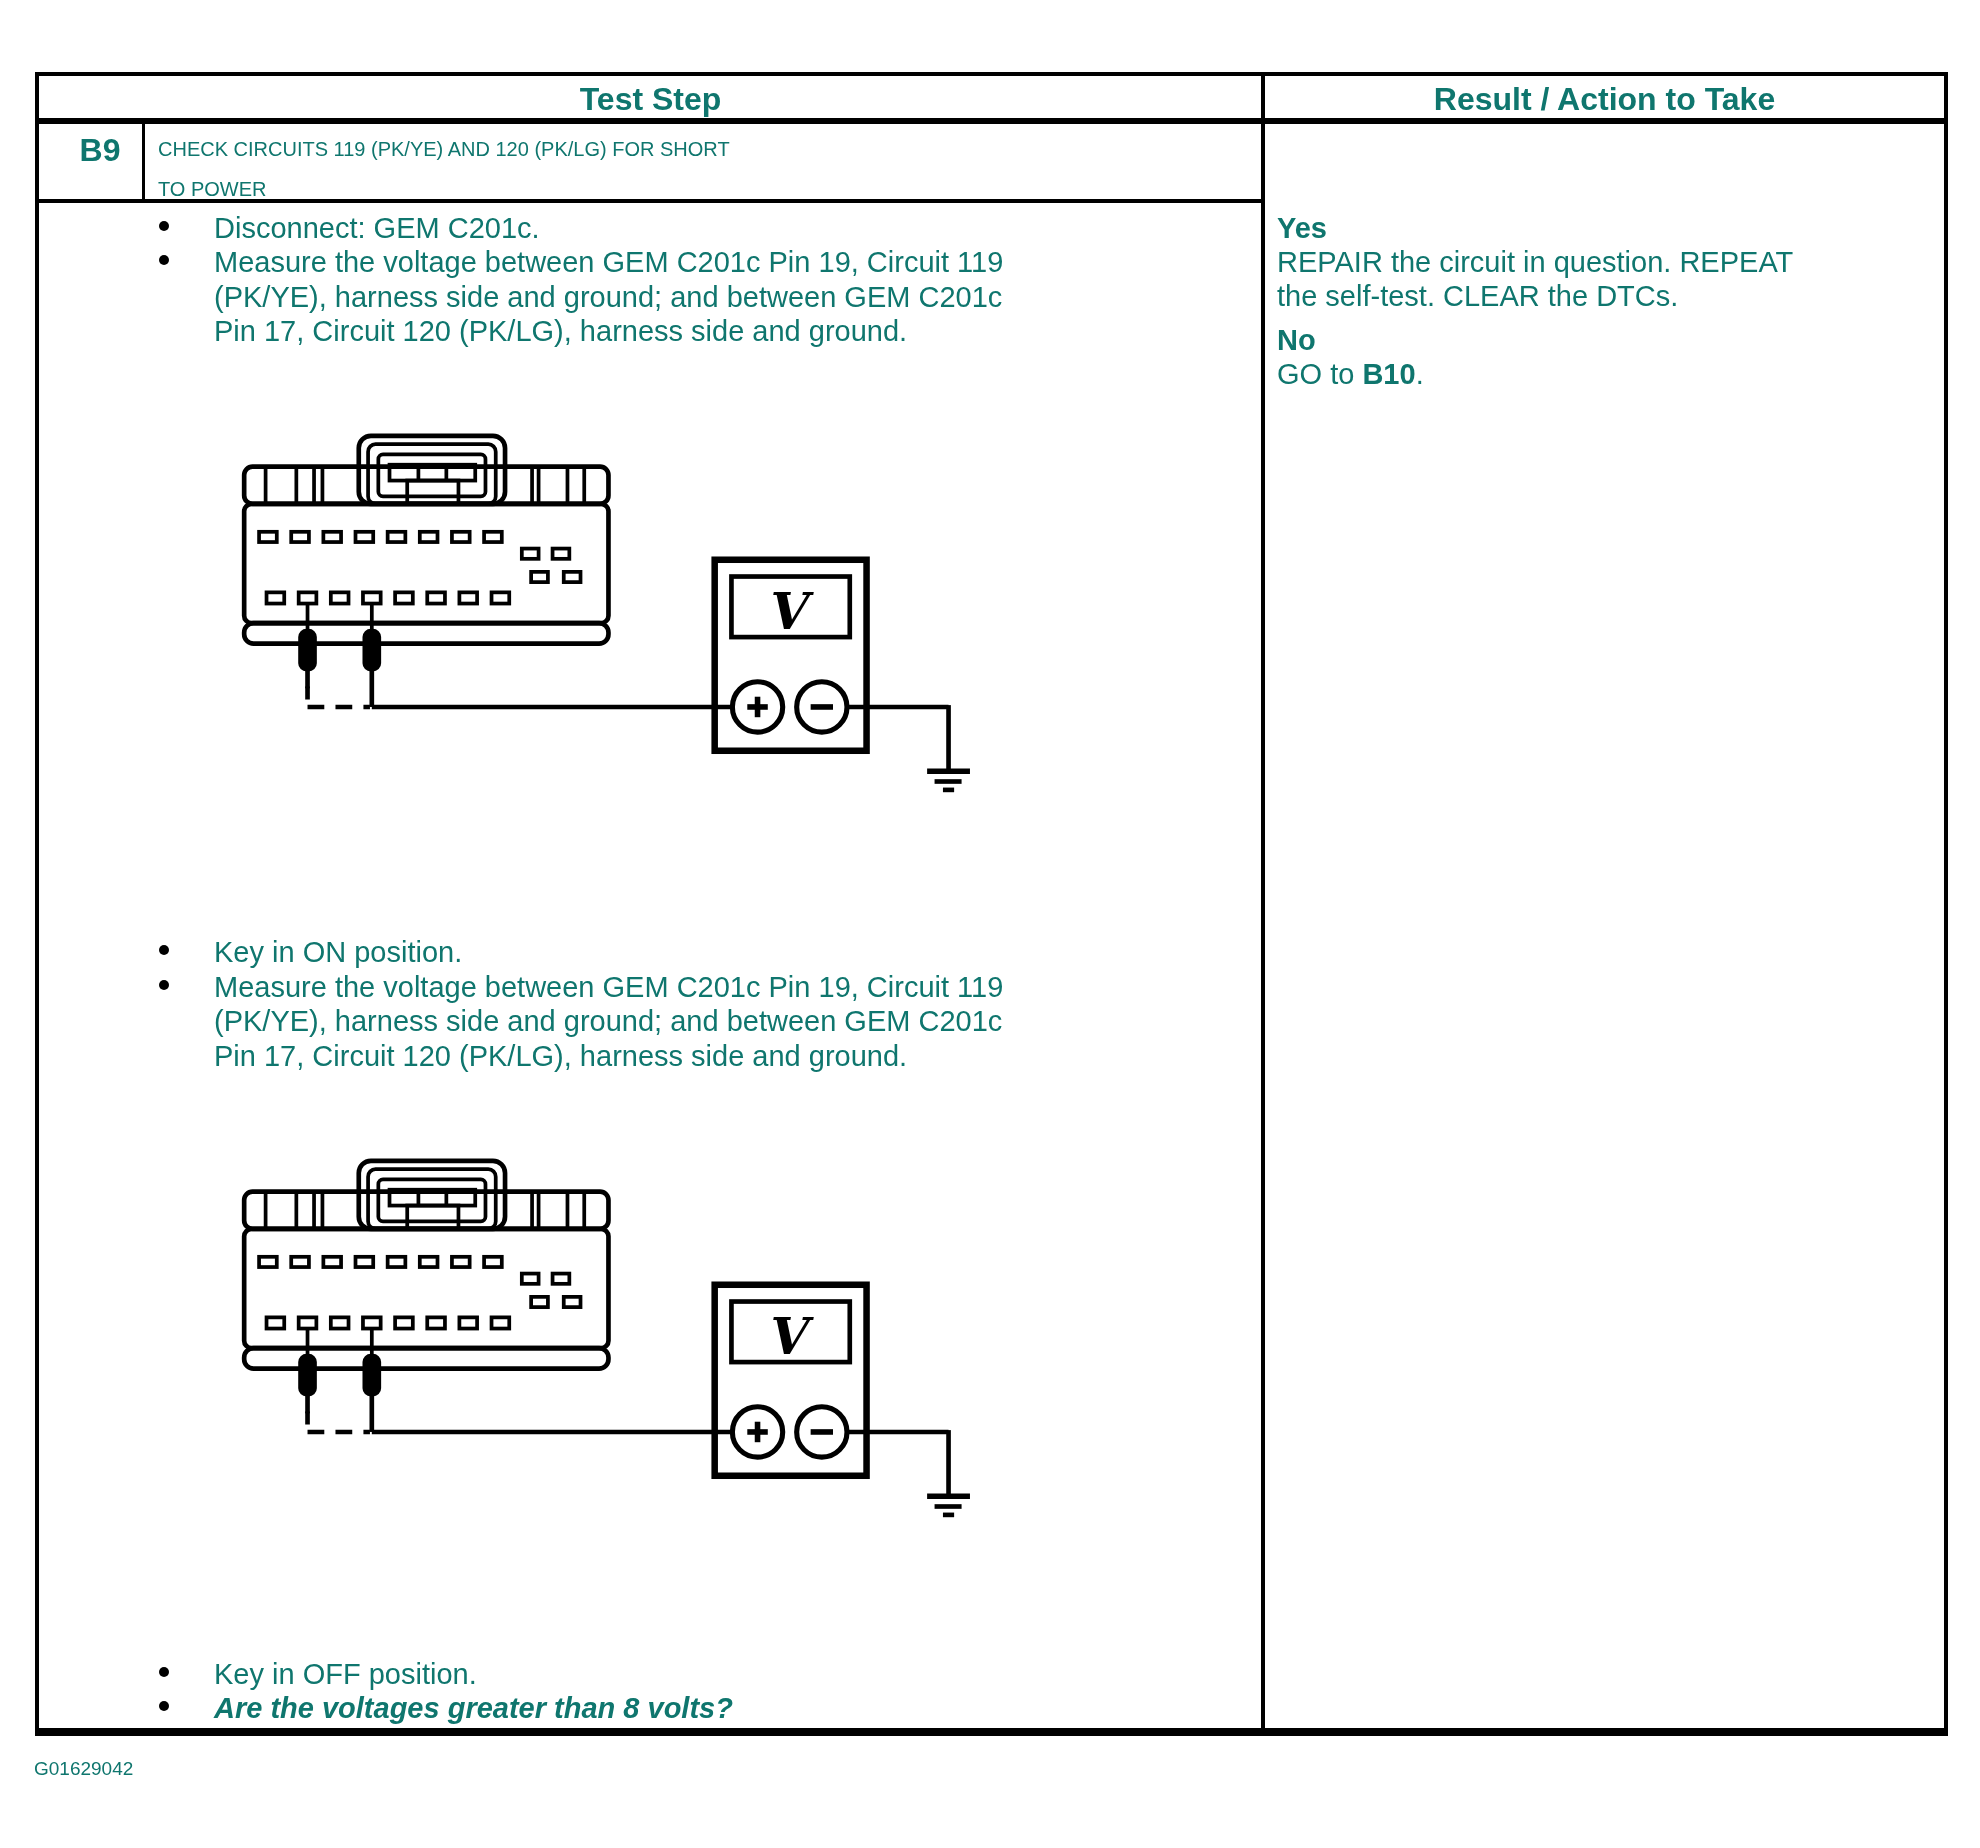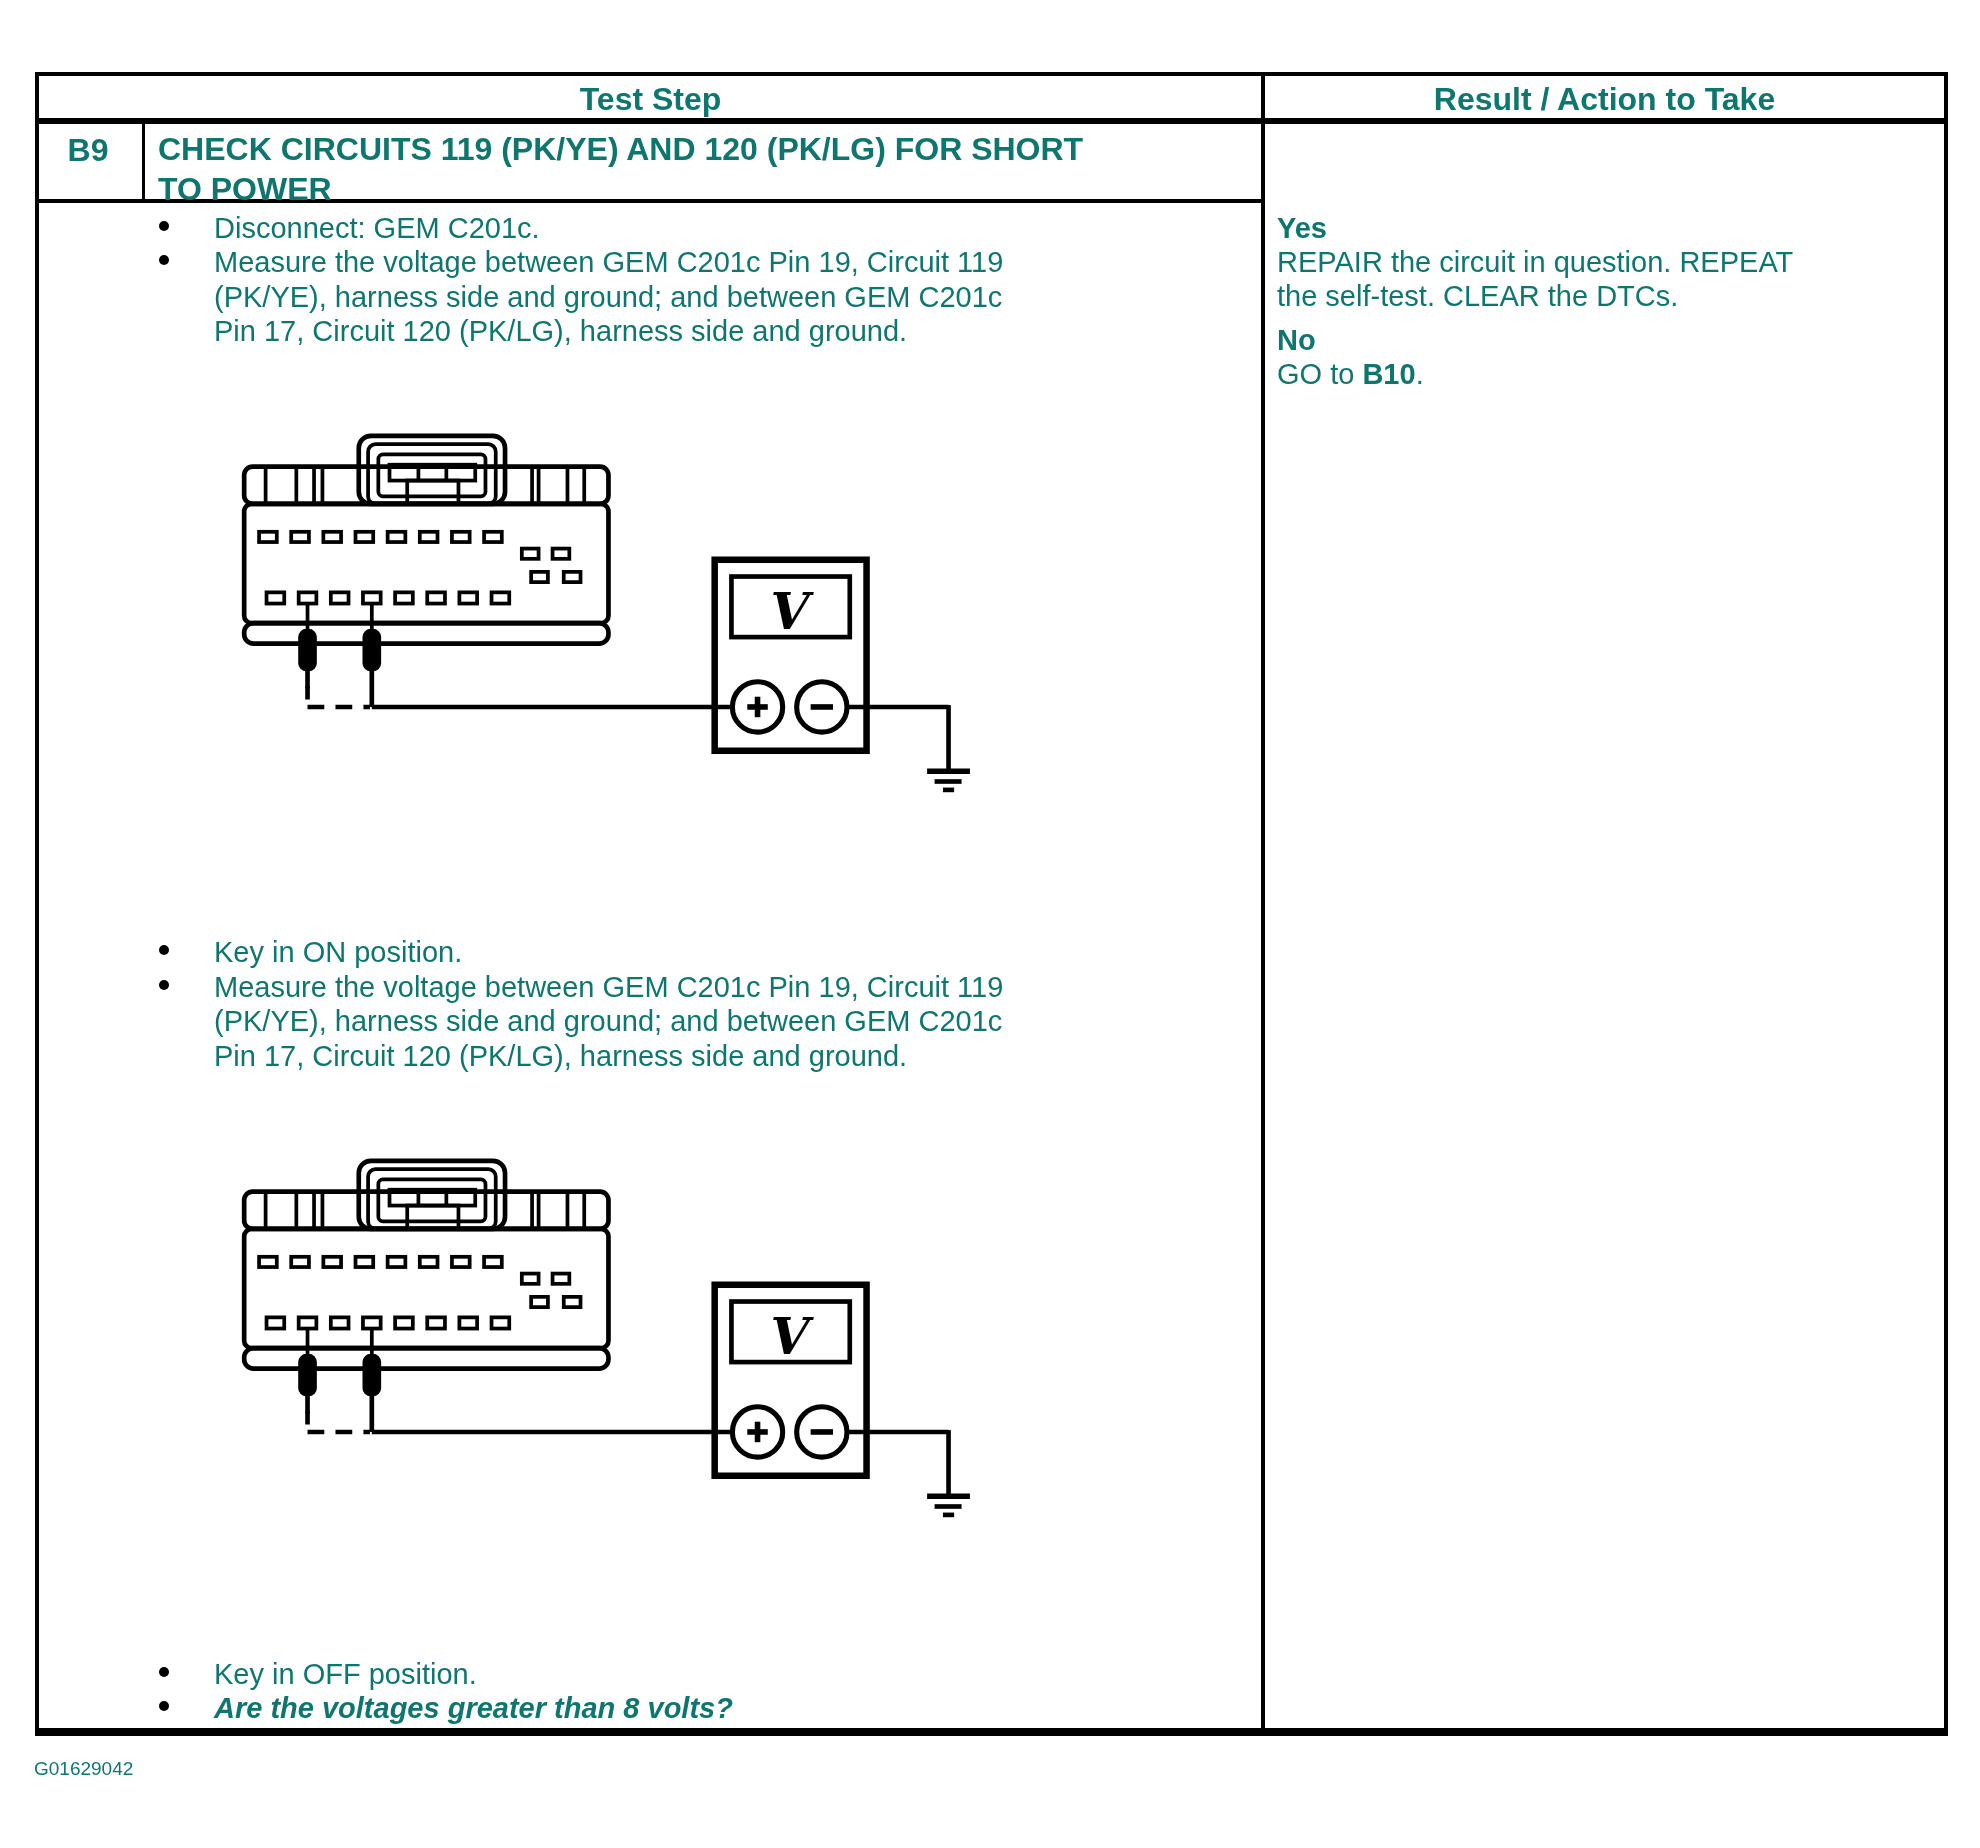--- a/index.html
+++ b/index.html
@@ -11,22 +11,22 @@
     overflow:hidden;
   }
   .abs{position:absolute;white-space:nowrap;}
   .line{position:absolute;background:#000;}
   .frame{
     position:absolute;left:35px;top:72px;width:1913px;height:1664px;
     box-sizing:border-box;
     border:4.7px solid #000;border-bottom-width:8.4px;
   }
   .hdr{font-weight:bold;font-size:32px;line-height:39px;text-align:center;}
-  .stepid{font-weight:bold;font-size:32px;line-height:39px;text-align:center;}
-  .title{font-weight:bold;font-size:32px;line-height:39px;}
+  .stepid{font-weight:bold;font-size:32px;line-height:39px;text-align:center;padding-left:12px;}
+  .title{font-weight:normal;font-size:20px;line-height:39px;}
   .body-line{font-size:29px;line-height:34px;}
   .bold{font-weight:bold;}
   .boldital{font-weight:bold;font-style:italic;}
   .dot{
     position:absolute;width:10.3px;height:10.3px;border-radius:50%;
     background:#000;
   }
   .footer{font-size:19px;}
   svg text.meterV{
     font-family:"DejaVu Serif",serif;

